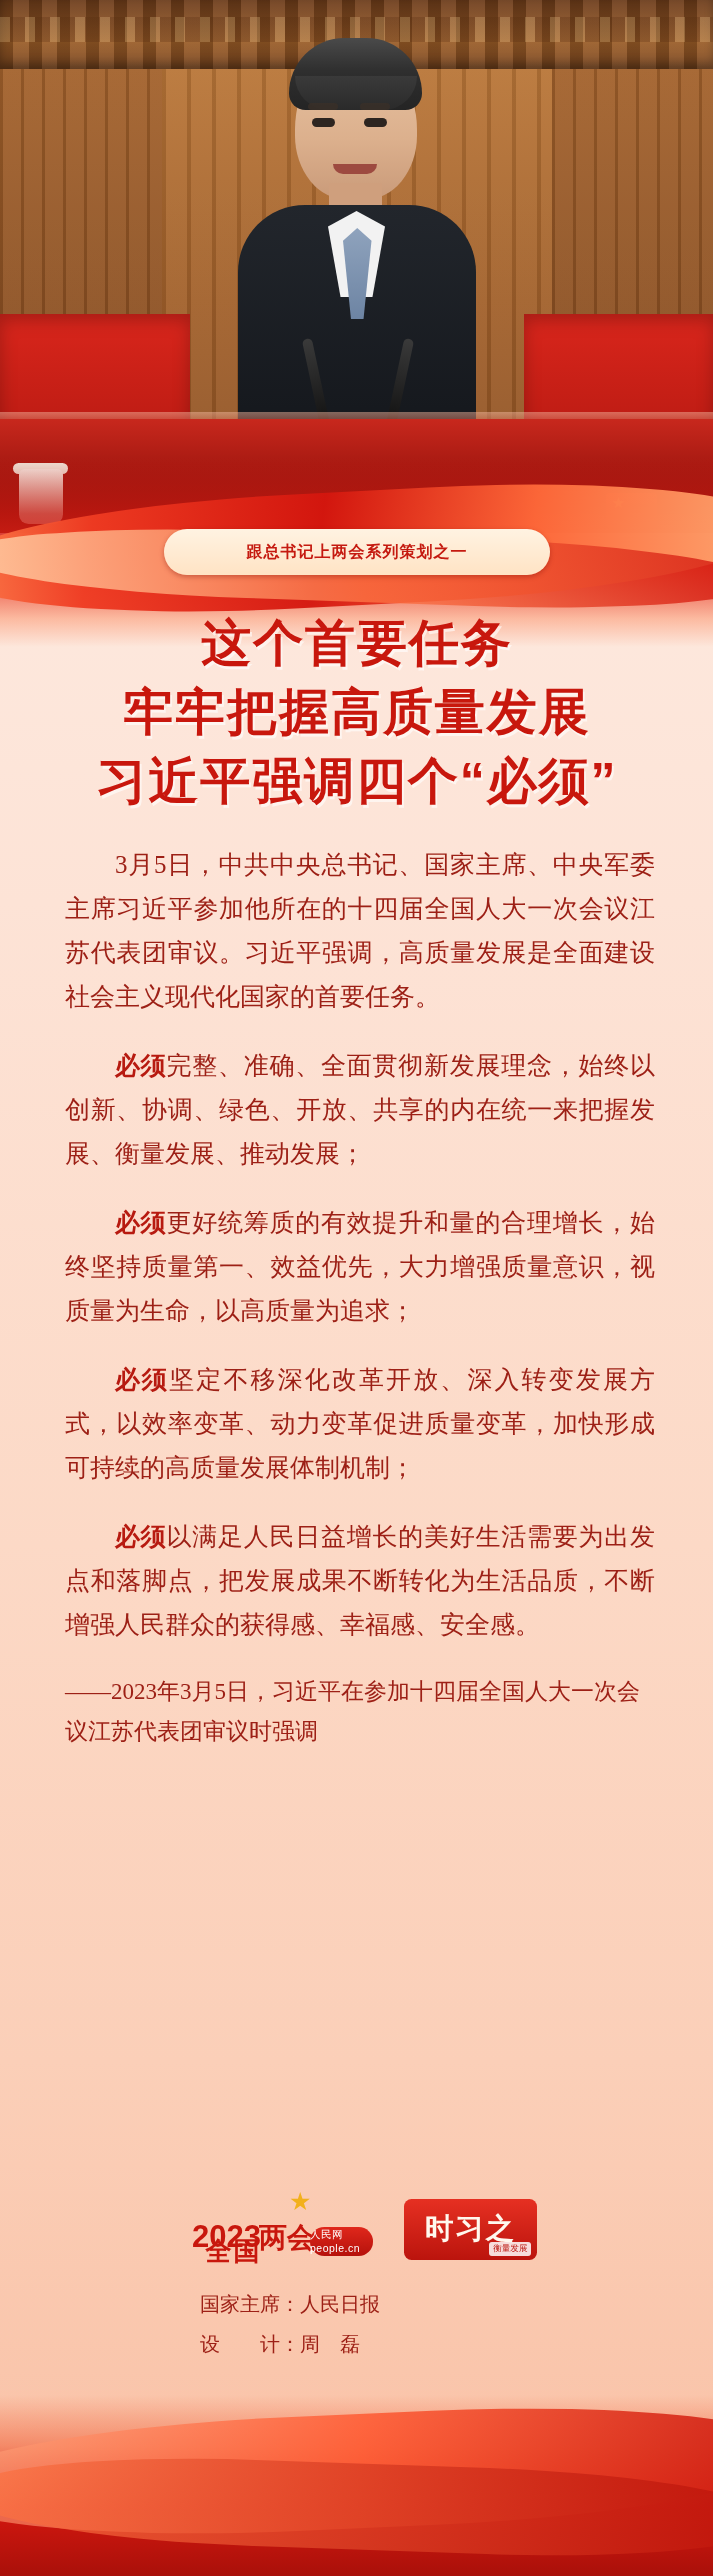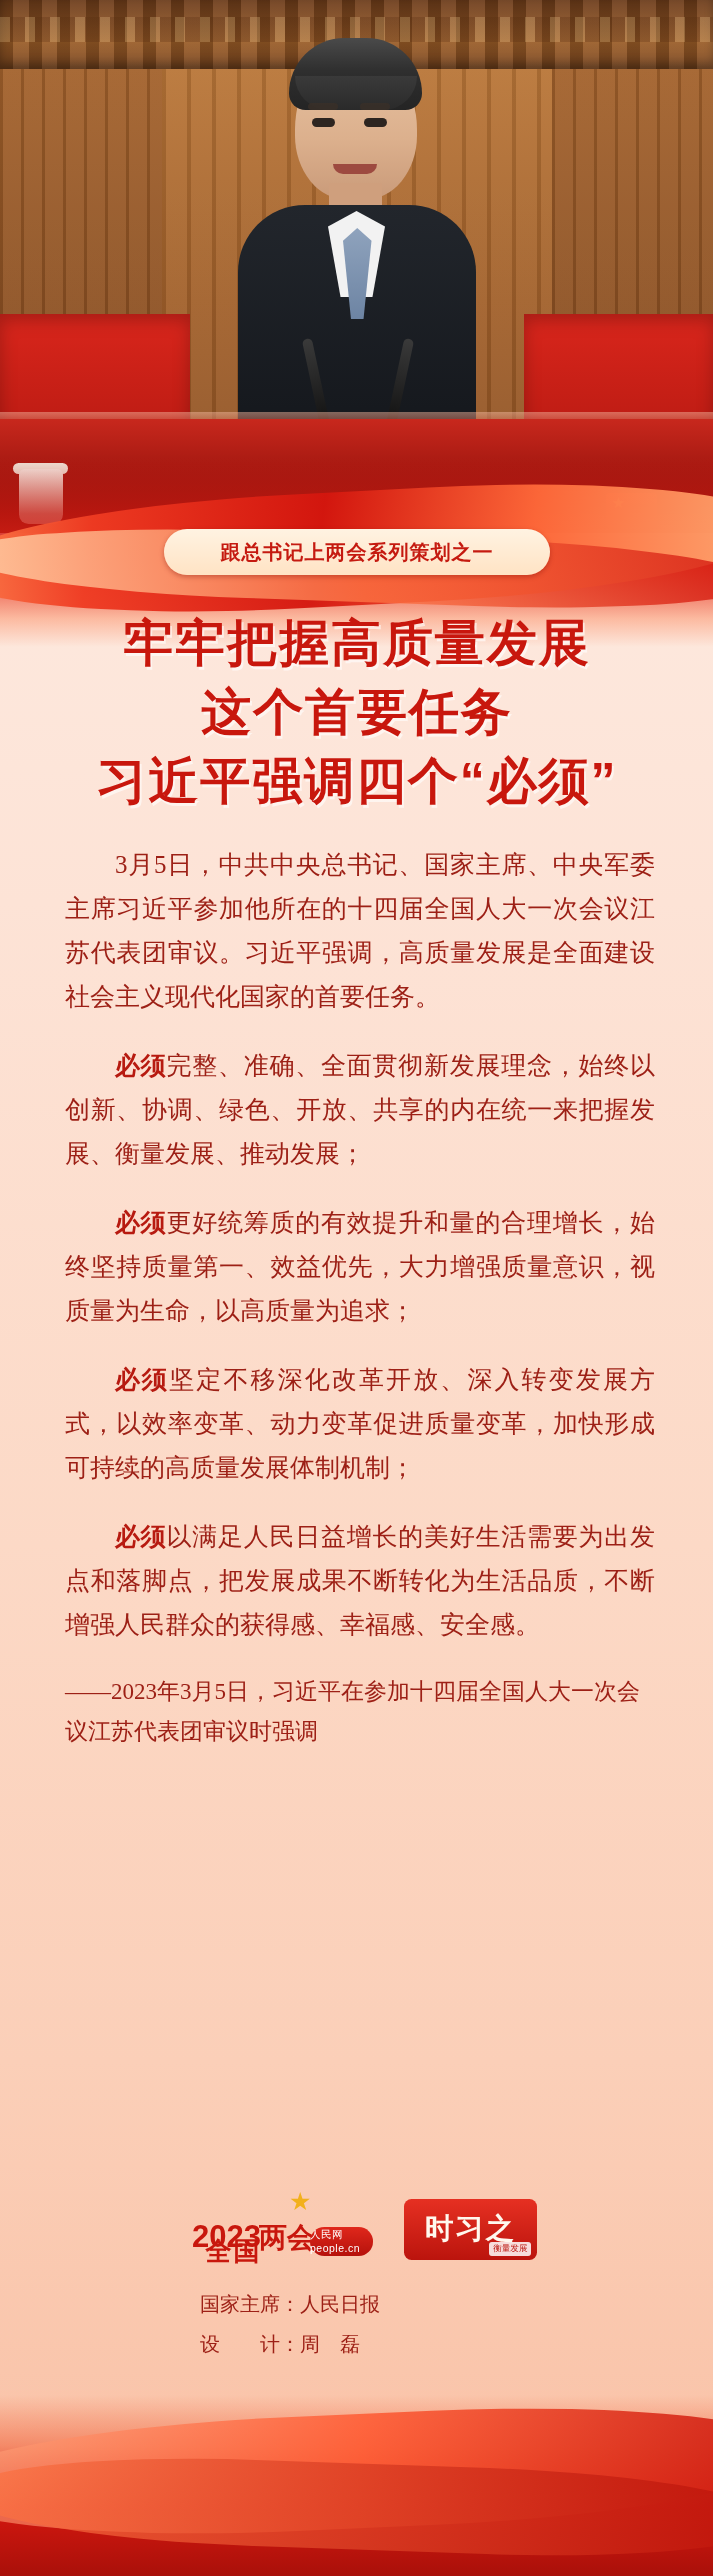--- a/index.html
+++ b/index.html
@@ -233,21 +233,21 @@
     width: 386px; height: 46px;
     background: linear-gradient(180deg, #fff3e2 0%, #ffe3c4 100%);
     border-radius: 23px;
     box-shadow: 0 1.9px 5.7px rgba(120,10,5,.35);
     display: flex;
     align-items: center;
     justify-content: center;
   }
   .badge-text {
     color: #c51a10;
-    font-size: 20px;
+    font-size: 16px;
     font-weight: bold;
     letter-spacing: 1px;
     font-family: "Liberation Sans", sans-serif;
   }
 
   
   .title {
     position: absolute;
     top: 609px; left: 0;
     width: 714px;
@@ -438,22 +438,22 @@
     <div class="ribbon-bg"></div>
     <div class="ribbon-swoosh"></div>
     <div class="ribbon-swoosh2"></div>
   </div>
 
   <div class="badge">
     <span class="badge-text">跟总书记上两会系列策划之一</span>
   </div>
 
   <div class="title">
+    <div class="title-line">这个首要任务</div>
     <div class="title-line">牢牢把握高质量发展</div>
-    <div class="title-line">这个首要任务</div>
     <div class="title-line">习近平强调四个“必须”</div>
   </div>
 
   <div class="body">
     <p class="para">3月5日，中共中央总书记、国家主席、中央军委主席习近平参加他所在的十四届全国人大一次会议江苏代表团审议。习近平强调，高质量发展是全面建设社会主义现代化国家的首要任务。</p>
 
     <p class="para">
       <span class="bold-lead">必须</span><span>完整、准确、全面贯彻新发展理念，始终以创新、协调、绿色、开放、共享的内在统一来把握发展、衡量发展、推动发展；</span>
     </p>
 

